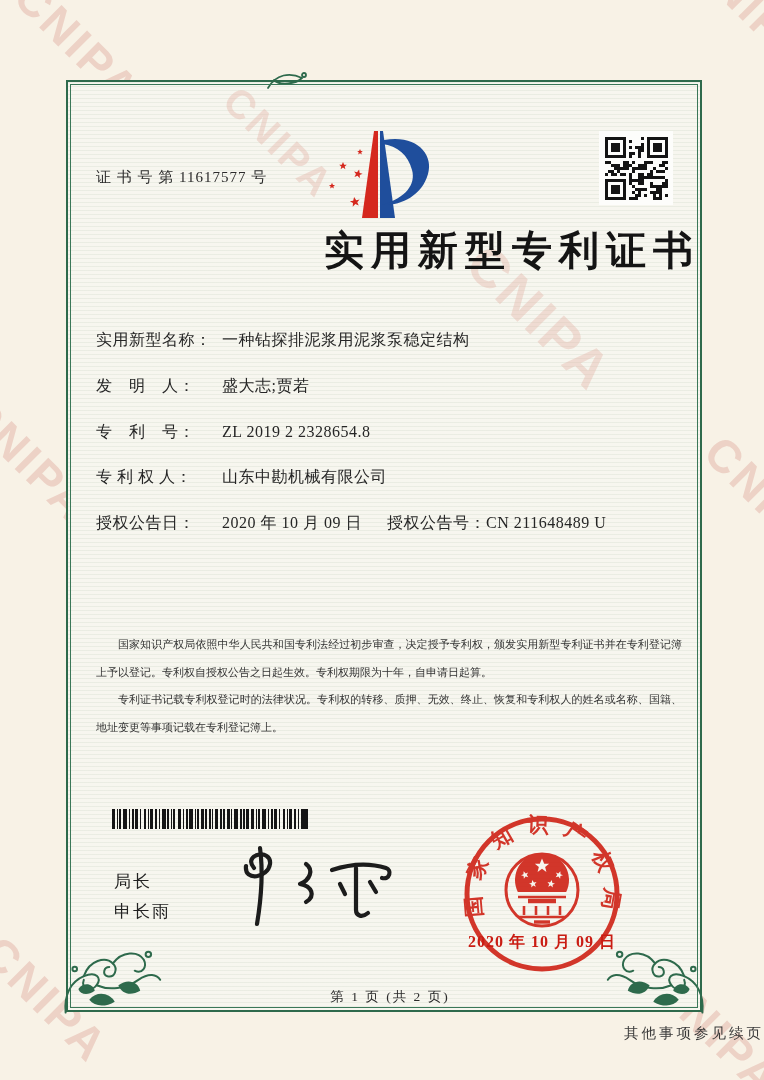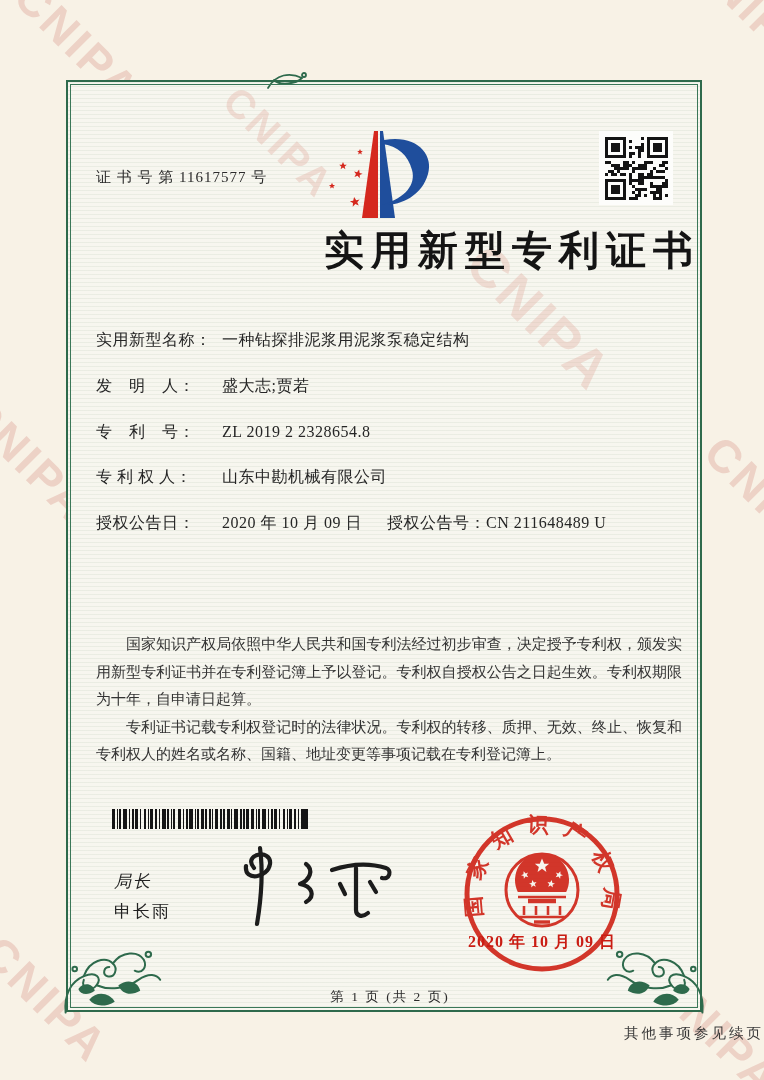--- a/index.html
+++ b/index.html
@@ -46,25 +46,25 @@
     font-size:40px;font-weight:700;color:#141414;letter-spacing:7px;
   }
   .qr-box{left:531px;top:49px;width:74px;height:74px;background:#fdfdfb;
     display:flex;align-items:center;justify-content:center;}
   .fields{left:28px;top:246px;width:584px;}
   .frow{position:relative;height:45.8px;font-size:16px;color:#262626;line-height:24px;}
   .flabel{display:inline-block;width:126px;letter-spacing:0.5px;vertical-align:top;}
   .fvalue{letter-spacing:0.5px;}
   .pair2{position:absolute;left:291px;top:0;white-space:nowrap;}
   .pair2 .flabel{width:auto;}
-  .paras{left:28px;top:549px;width:586px;font-size:15px;line-height:27.5px;
+  .paras{left:28px;top:549px;width:586px;font-size:11px;line-height:27.5px;
     color:#333;text-align:justify;}
   .paras p{margin:0;text-indent:2em;}
   .barcode{left:44px;top:727px;}
-  .signer-title{left:46px;top:788px;font-size:17px;color:#222;letter-spacing:2px;font-style:italic;}
+  .signer-title{left:46px;top:788px;font-size:17px;color:#222;letter-spacing:2px;}
   .signer-name{left:46px;top:818px;font-size:17px;color:#222;letter-spacing:2px;}
   .signature{left:146px;top:758px;}
   .seal{left:394px;top:732px;width:160px;height:160px;opacity:0.93;}
   .seal-date{left:386px;top:850px;width:176px;text-align:center;
     font-size:16px;color:#ca1c13;letter-spacing:1px;font-weight:600;}
   .page-info{left:0;top:906px;width:100%;text-align:center;
     font-size:13.5px;color:#2b2b2b;letter-spacing:2px;padding-left:6px;}
   .note{position:absolute;left:0;top:1024px;width:100%;text-align:right;
     font-size:14.5px;color:#3a3a3a;letter-spacing:3px;}
   .ornament{position:absolute;width:100px;height:100px;}

